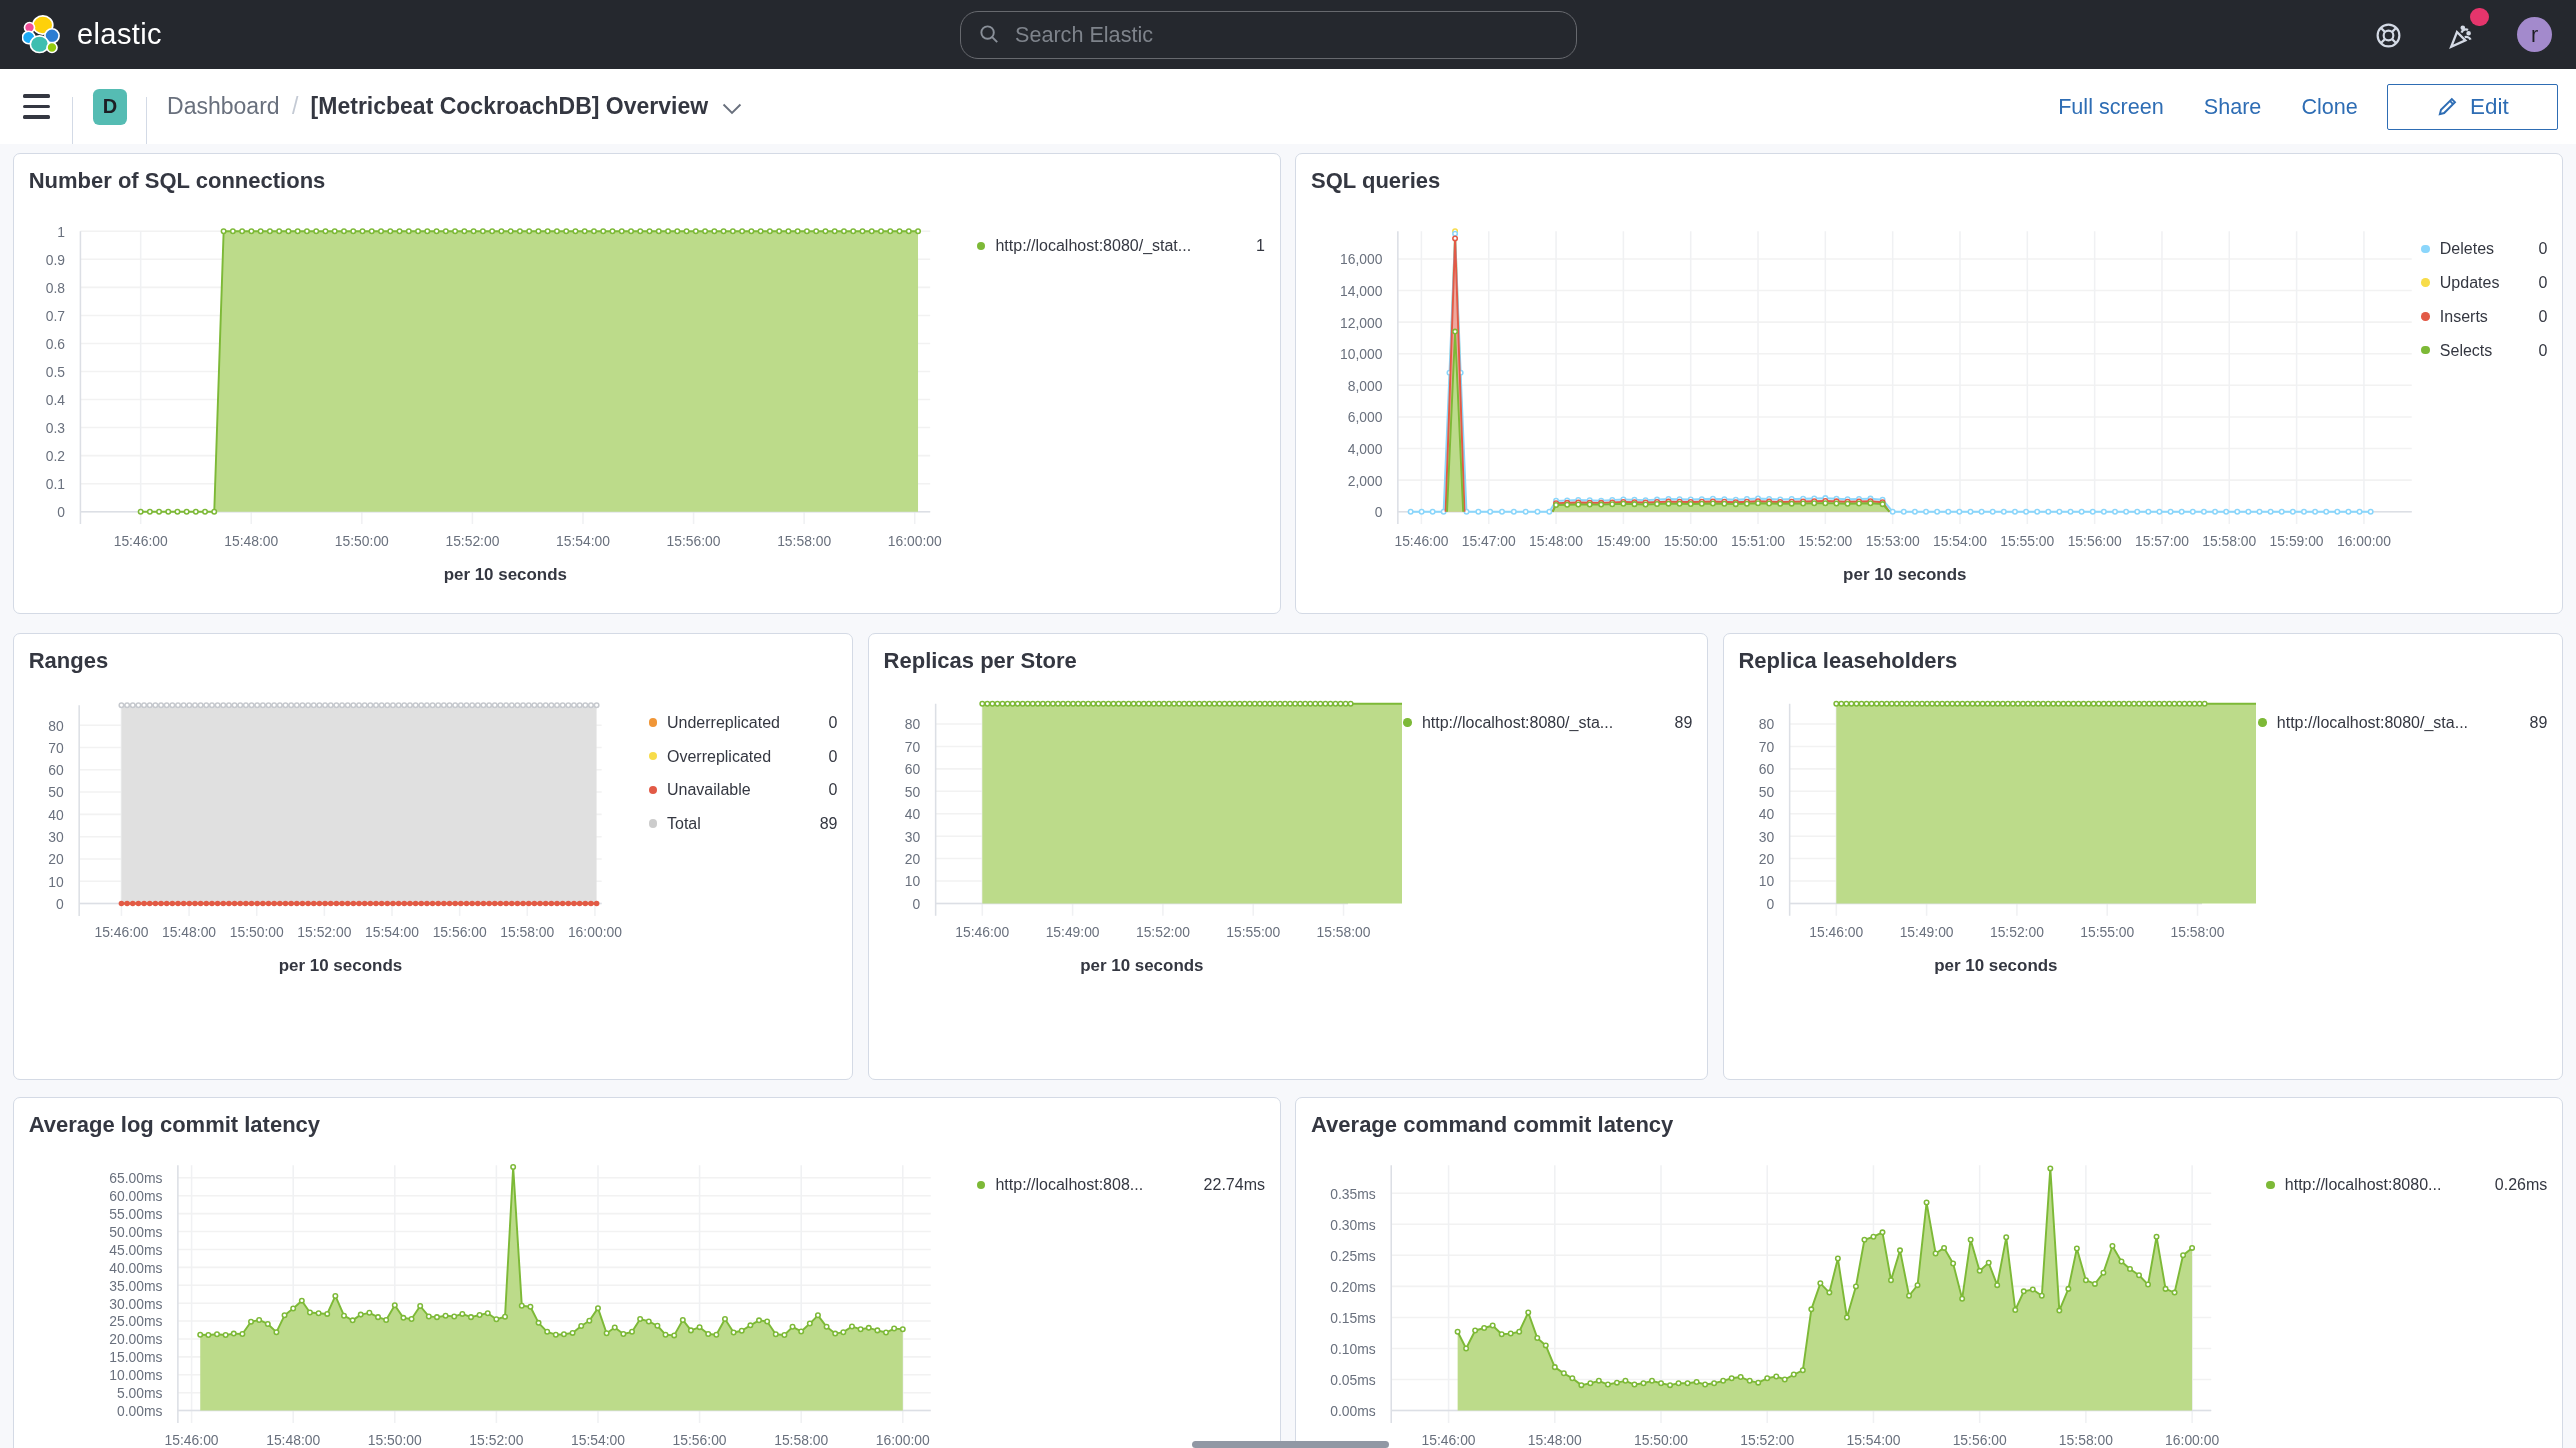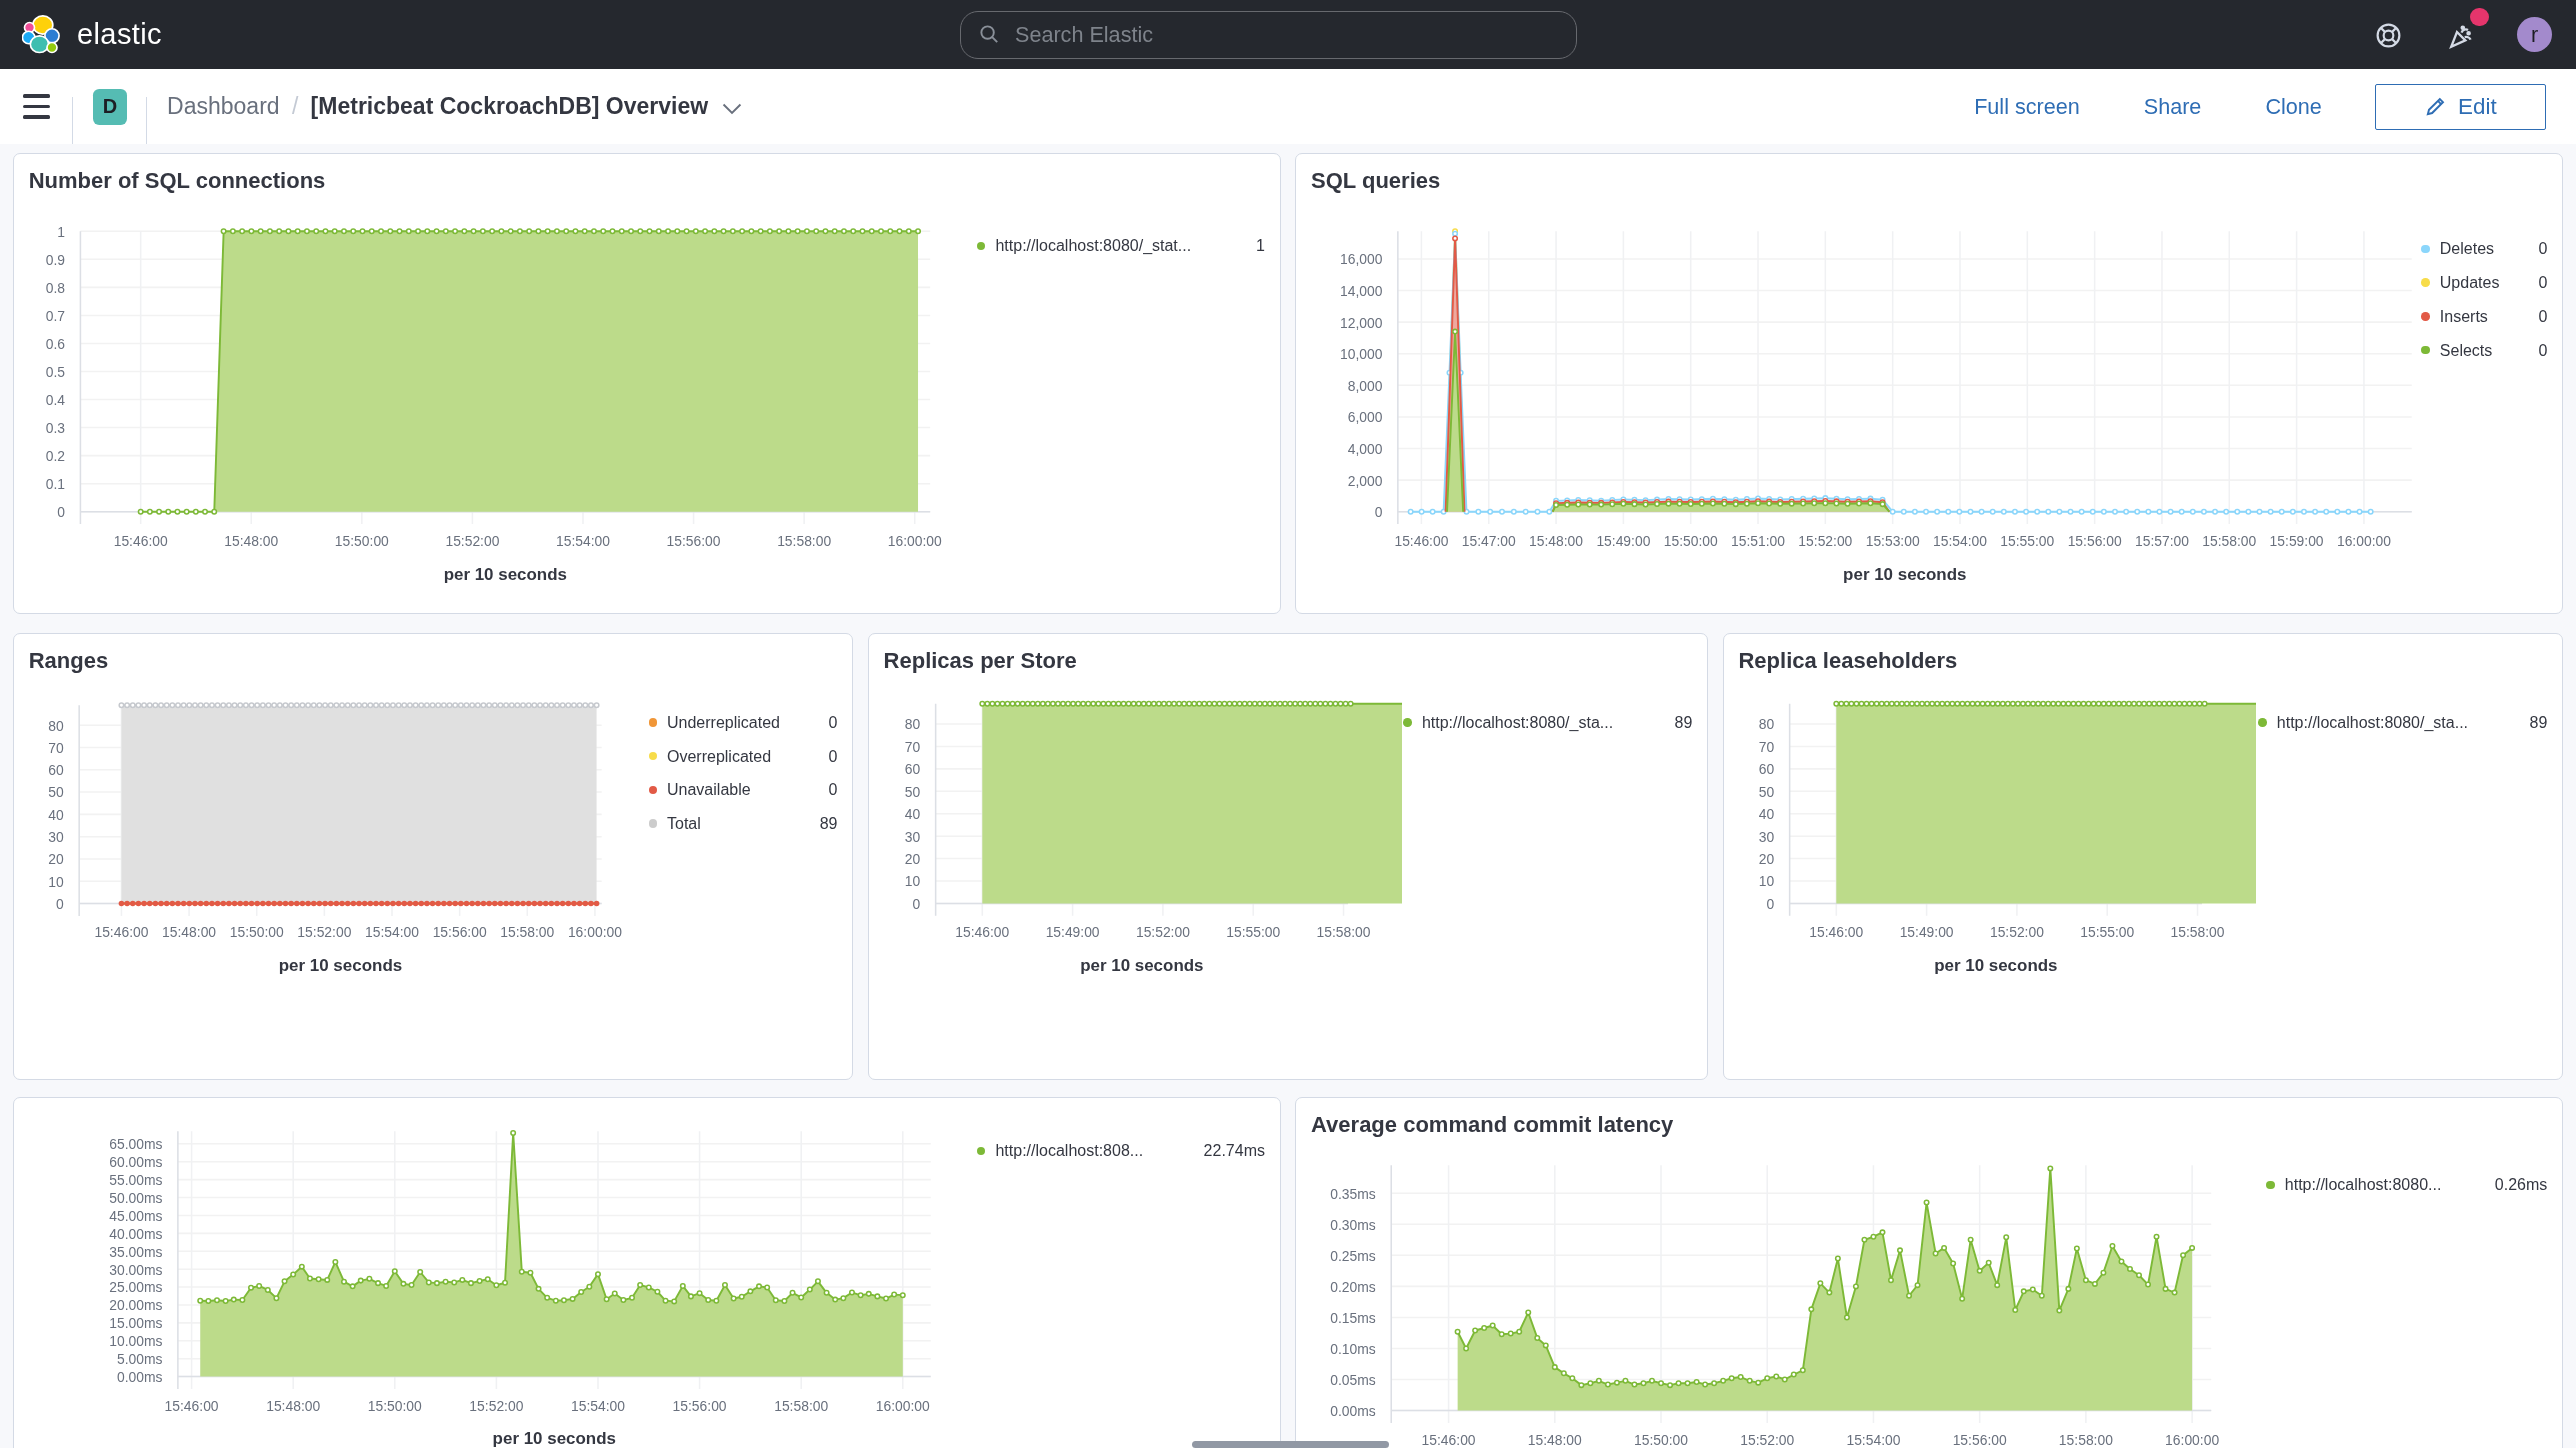--- a/index.html
+++ b/index.html
@@ -18,21 +18,21 @@
   .burger span{height:3.9px;background:#343741;border-radius:1.5px}
   .vdiv{width:1.5px;height:47px;background:#D3DAE6;align-self:flex-end}
   .vdiv.d1{margin-left:21.6px}
   .vdiv.d2{margin-left:18.5px}
   .badge-d{margin-left:20px;width:34px;height:36px;border-radius:6.2px;background:#55BCB3;color:#1D1E24;font-weight:700;font-size:20px;display:flex;align-items:center;justify-content:center}
   .crumbs{margin-left:20px;display:flex;align-items:center;font-size:23px}
   .crumb-root{color:#69707D}
   .crumb-sep{color:#C4CAD4;margin:0 12.3px;font-weight:300}
   .crumb-cur{color:#343741;font-weight:600}
   .crumb-chev{margin-left:14px;margin-top:4.6px}
-  .nav-right{position:absolute;right:30px;top:0;height:75px;display:flex;align-items:center;gap:64px}
+  .nav-right{position:absolute;right:18px;top:0;height:75px;display:flex;align-items:center;gap:40px}
   .nav-link{color:#2E6DB4;font-size:21.6px;font-weight:500;cursor:pointer}
   .edit-btn{width:171px;height:46px;border:1.5px solid #2E6DB4;border-radius:2px;color:#2E6DB4;font-size:22.4px;font-weight:500;display:flex;align-items:center;justify-content:center;gap:10.8px;cursor:pointer;background:#fff;margin-left:-10.8px}
   main{padding:9.3px 13px 0 13px}
   .row{display:grid;grid-column-gap:14.7px}
   .row1{grid-template-columns:1fr 1fr;height:461px;margin-bottom:19px}
   .row2{grid-template-columns:1fr 1fr 1fr;height:447px;margin-bottom:17px}
   .row3{grid-template-columns:1fr 1fr;height:416px}
   .panel{background:#fff;border:1.5px solid #D4DAE5;border-radius:7px;padding:14px 14.7px;display:flex;flex-direction:column;overflow:hidden}
   .panel-title{font-size:22px;font-weight:700;color:#343741;height:34px;flex:none}
   .chart-row{flex:1;display:flex;min-height:0}
@@ -1032,20 +1032,21 @@
               <span class="legend-dot" style="background: rgb(125, 185, 55);"></span>
               <span class="legend-label">http://localhost:8080/_sta...</span>
               <span class="legend-value">89</span>
             </div>
           </div>
         </div>
       </div>
     </div>
   <div class="row row3">
       <div class="panel">
+        <div class="panel-title">Average log commit latency</div>
         <div class="chart-row">
           <div class="chart-host">
             <svg width="948" height="351" viewBox="0 0 1229 455">
               <g>
                 <line x1="193" y1="343" x2="1169" y2="343" stroke="#F2F2F2" stroke-width="2"></line>
                 <text x="173" y="350" text-anchor="end" font-size="18" fill="#69707D">0.00ms</text>
                 <line x1="193" y1="319.7883211678832" x2="1169" y2="319.7883211678832" stroke="#F2F2F2" stroke-width="2"></line>
                 <text x="173" y="326.7883211678832" text-anchor="end" font-size="18" fill="#69707D">5.00ms</text>
                 <line x1="193" y1="296.57664233576645" x2="1169" y2="296.57664233576645" stroke="#F2F2F2" stroke-width="2"></line>
                 <text x="173" y="303.57664233576645" text-anchor="end" font-size="18" fill="#69707D">10.00ms</text>

